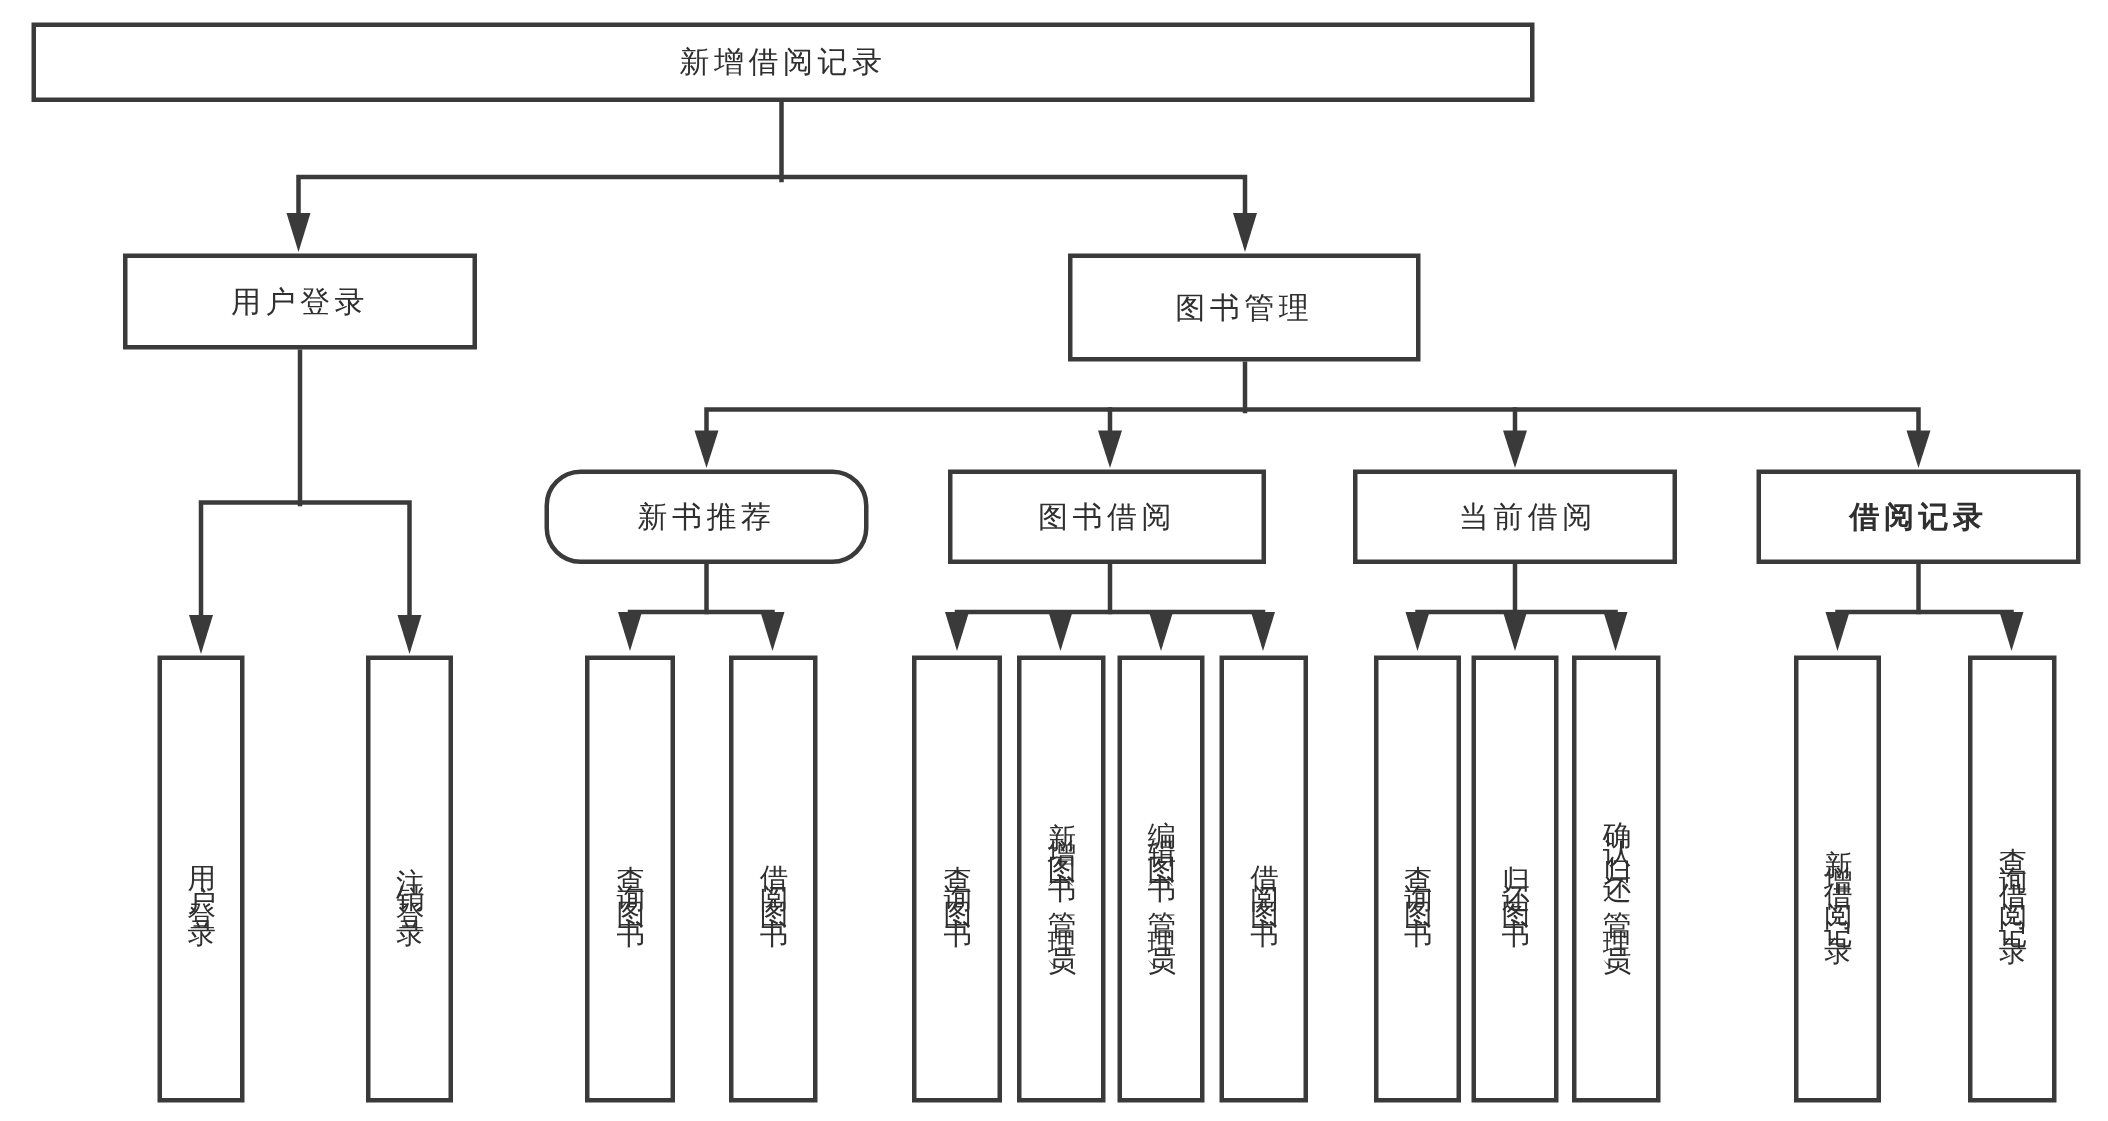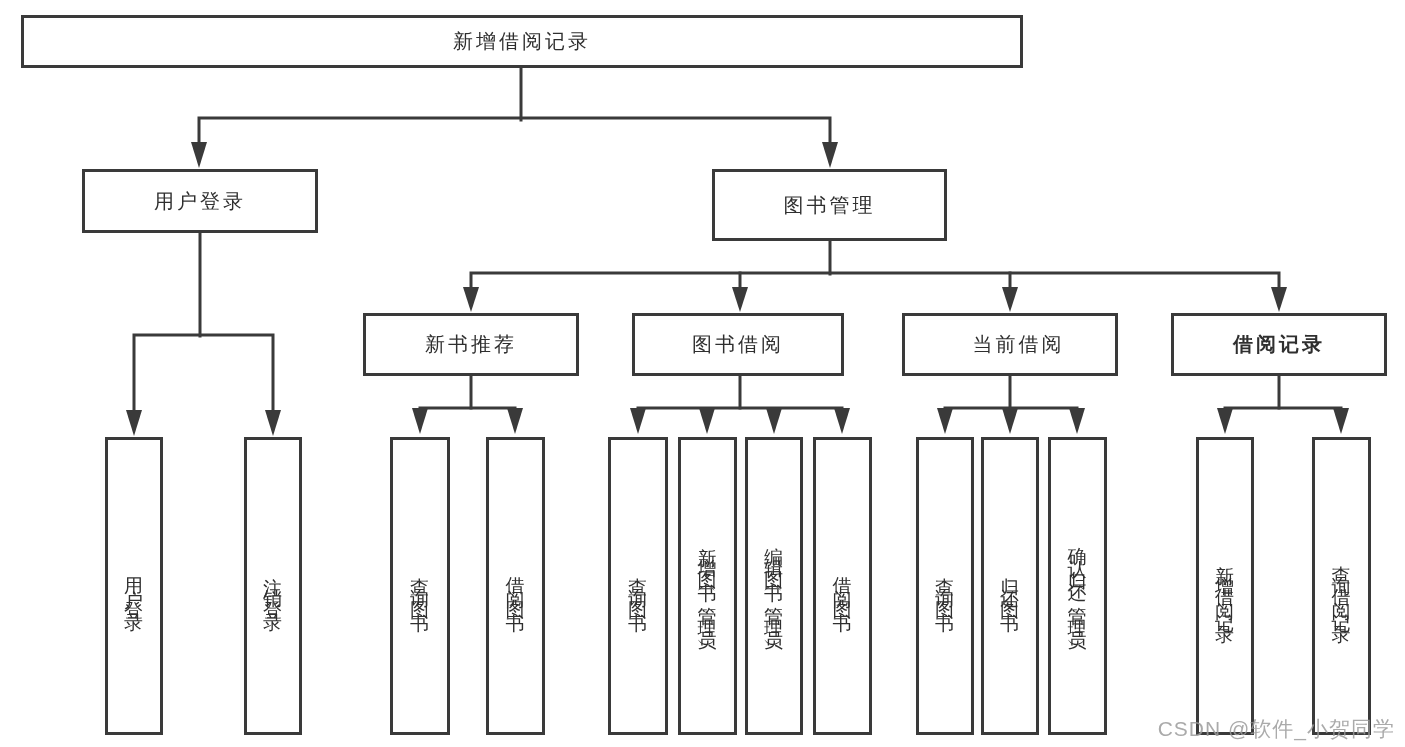--- a/index.html
+++ b/index.html
@@ -99,21 +99,21 @@
     <span class="lbl">新增借阅记录</span>
   </div>
 
   <div class="box lvl" style="left:82px;top:169px;width:236px;height:64px;">
     <span class="lbl">用户登录</span>
   </div>
   <div class="box lvl" style="left:712px;top:169px;width:235px;height:72px;">
     <span class="lbl">图书管理</span>
   </div>
 
-  <div class="box lvl" style="left:363px;top:313px;width:216px;height:63px;">
+  <div class="box lvl" style="left:363px;top:313px;width:216px;height:63px;border-radius:24px;">
     <span class="lbl">新书推荐</span>
   </div>
   <div class="box lvl" style="left:632px;top:313px;width:212px;height:63px;">
     <span class="lbl">图书借阅</span>
   </div>
   <div class="box lvl" style="left:902px;top:313px;width:216px;height:63px;padding-left:17px;">
     <span class="lbl">当前借阅</span>
   </div>
   <div class="box lvl" style="left:1171px;top:313px;width:216px;height:63px;font-weight:bold;">
     <span class="lbl">借阅记录</span>
@@ -156,15 +156,14 @@
     <span class="lbl">确认归还（管理员）</span>
   </div>
 
   <div class="box leaf" style="left:1196px;top:437px;width:58px;height:298px;">
     <span class="lbl">新增借阅记录</span>
   </div>
   <div class="box leaf" style="left:1312px;top:437px;width:59px;height:298px;">
     <span class="lbl">查询借阅记录</span>
   </div>
 
-  <div class="watermark">CSDN @软件_小贺同学</div>
 
 </div>
 
 </body></html>

